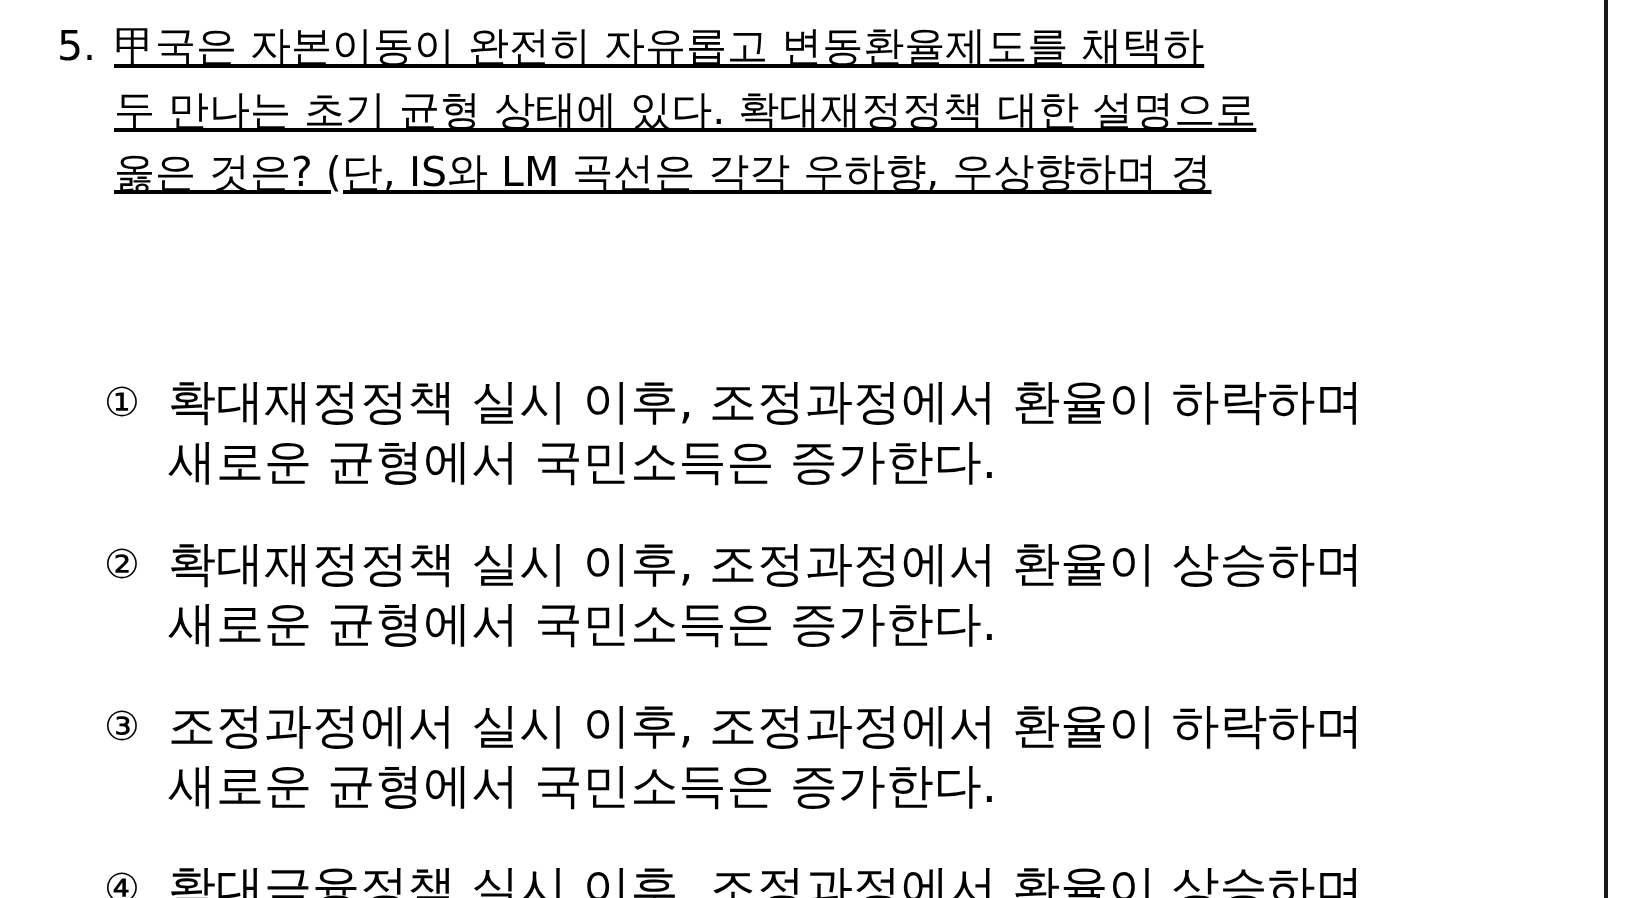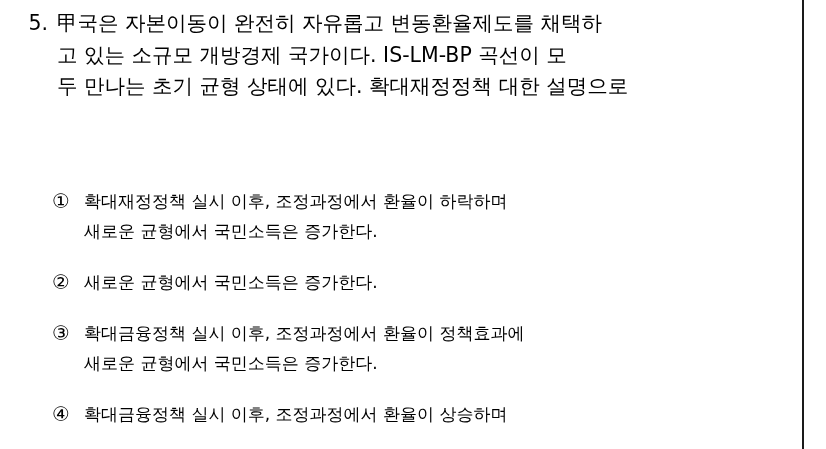--- a/index.html
+++ b/index.html
@@ -53,20 +53,21 @@
     padding-left: 9px;
     font-size: 20.5px;
     line-height: 31.5px;
     text-align: justify;
     text-justify: inter-character;
     word-break: break-all;
   }
   .q-body .line {
     display: block;
     white-space: nowrap;
+    text-decoration: underline;
   }
   .choices {
     position: absolute;
     top: 186px;
     left: 52px;
     right: 40px;
   }
   .choice {
     display: flex;
     align-items: flex-start;
@@ -77,65 +78,66 @@
   }
   .choice-marker {
     flex: 0 0 auto;
     width: 26px;
     font-size: 20px;
     line-height: 30px;
   }
   .choice-text {
     flex: 1 1 auto;
     padding-left: 6px;
-    font-size: 17px;
+    font-size: 24px;
     line-height: 30px;
   }
   .choice-text .line {
     display: block;
     white-space: nowrap;
   }
 </style>
 </head>
 <body>
 
 <div class="page">
 
   <div class="question">
     <div class="q-row">
       <div class="q-number">5.</div>
       <div class="q-body">
         <span class="line">甲국은 자본이동이 완전히 자유롭고 변동환율제도를 채택하</span>
-        <span class="line">고 있는 소규모 개방경제 국가이다. IS-LM-BP 곡선이 모</span>
         <span class="line">두 만나는 초기 균형 상태에 있다. 확대재정정책 대한 설명으로</span>
+        <span class="line">옳은 것은? (단, IS와 LM 곡선은 각각 우하향, 우상향하며 경</span>
       </div>
     </div>
   </div>
 
   <div class="choices">
 
     <div class="choice">
       <div class="choice-marker">①</div>
       <div class="choice-text">
         <span class="line">확대재정정책 실시 이후, 조정과정에서 환율이 하락하며</span>
         <span class="line">새로운 균형에서 국민소득은 증가한다.</span>
       </div>
     </div>
 
     <div class="choice">
       <div class="choice-marker">②</div>
       <div class="choice-text">
+        <span class="line">확대재정정책 실시 이후, 조정과정에서 환율이 상승하며</span>
         <span class="line">새로운 균형에서 국민소득은 증가한다.</span>
       </div>
     </div>
 
     <div class="choice">
       <div class="choice-marker">③</div>
       <div class="choice-text">
-        <span class="line">확대금융정책 실시 이후, 조정과정에서 환율이 정책효과에</span>
+        <span class="line">조정과정에서 실시 이후, 조정과정에서 환율이 하락하며</span>
         <span class="line">새로운 균형에서 국민소득은 증가한다.</span>
       </div>
     </div>
 
     <div class="choice">
       <div class="choice-marker">④</div>
       <div class="choice-text">
         <span class="line">확대금융정책 실시 이후, 조정과정에서 환율이 상승하며</span>
 
       </div>

